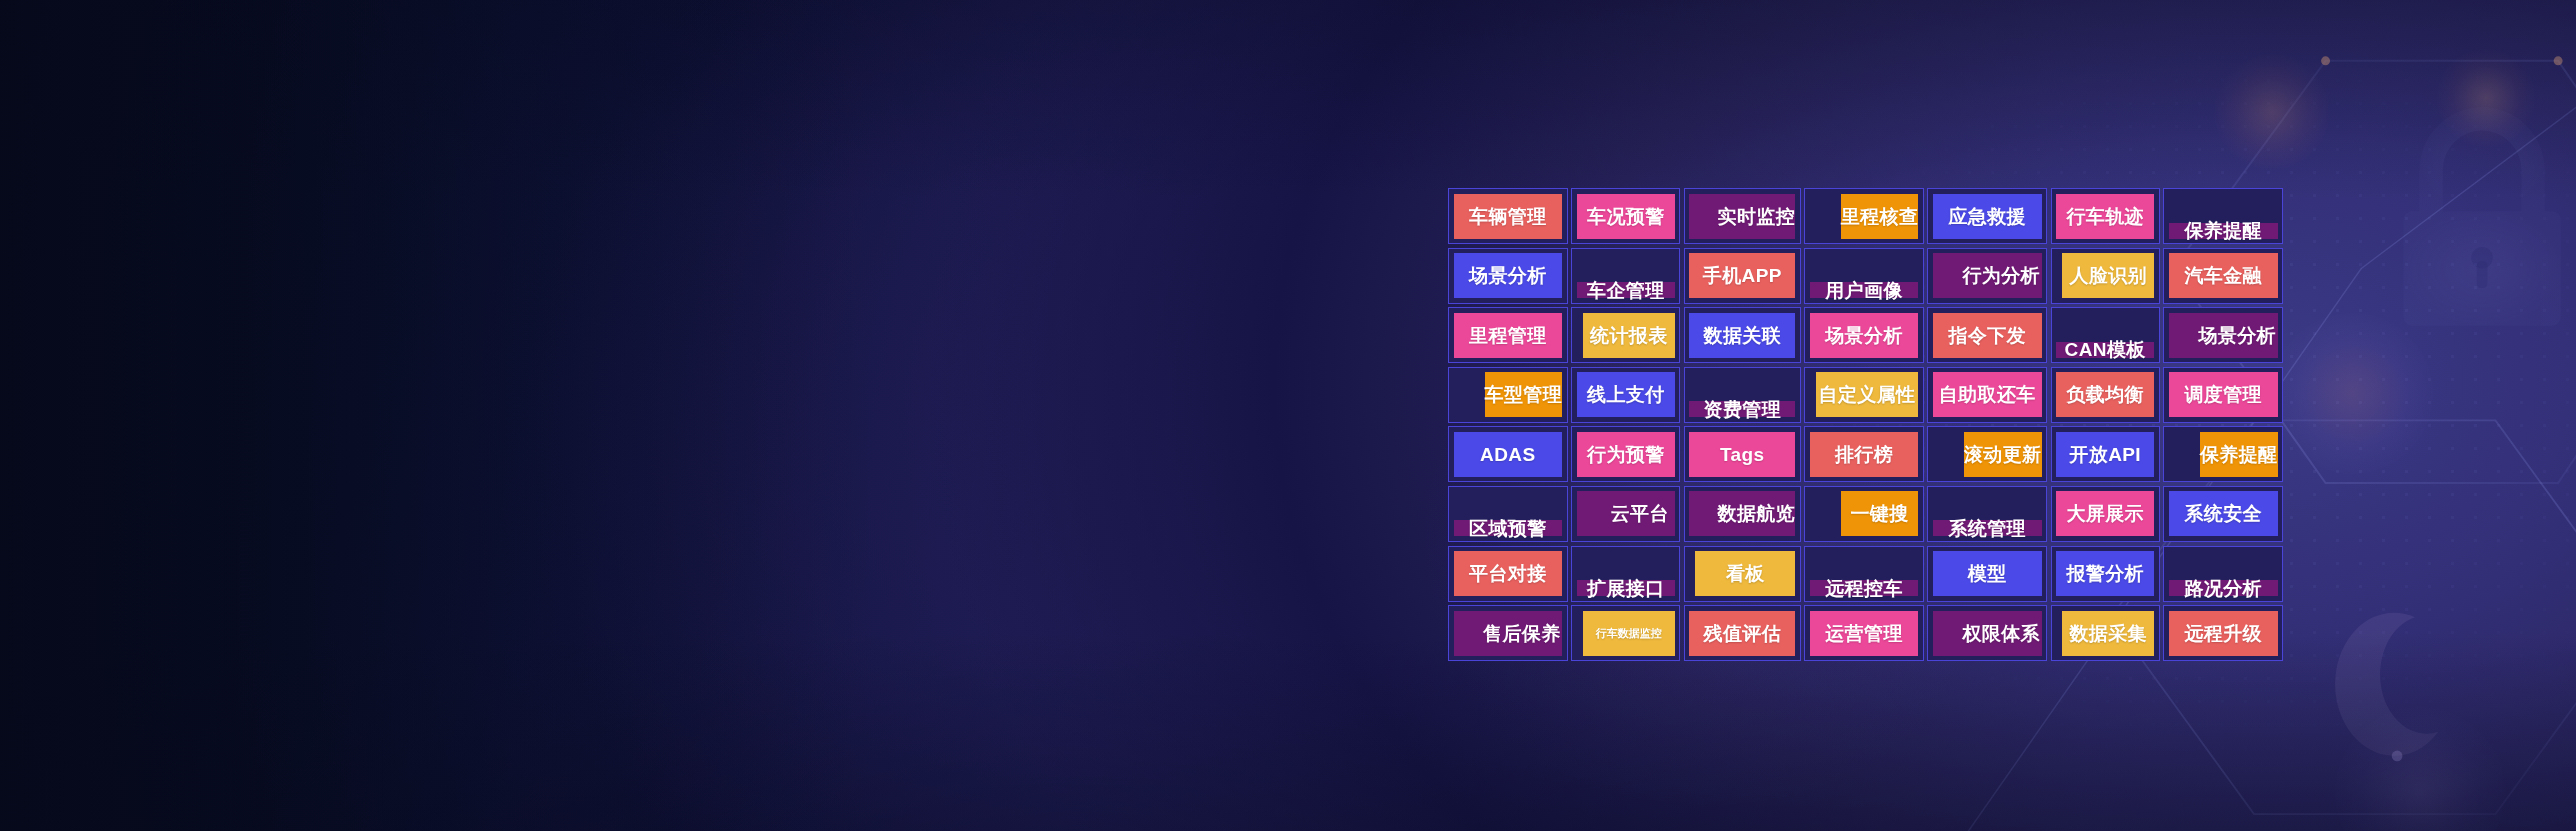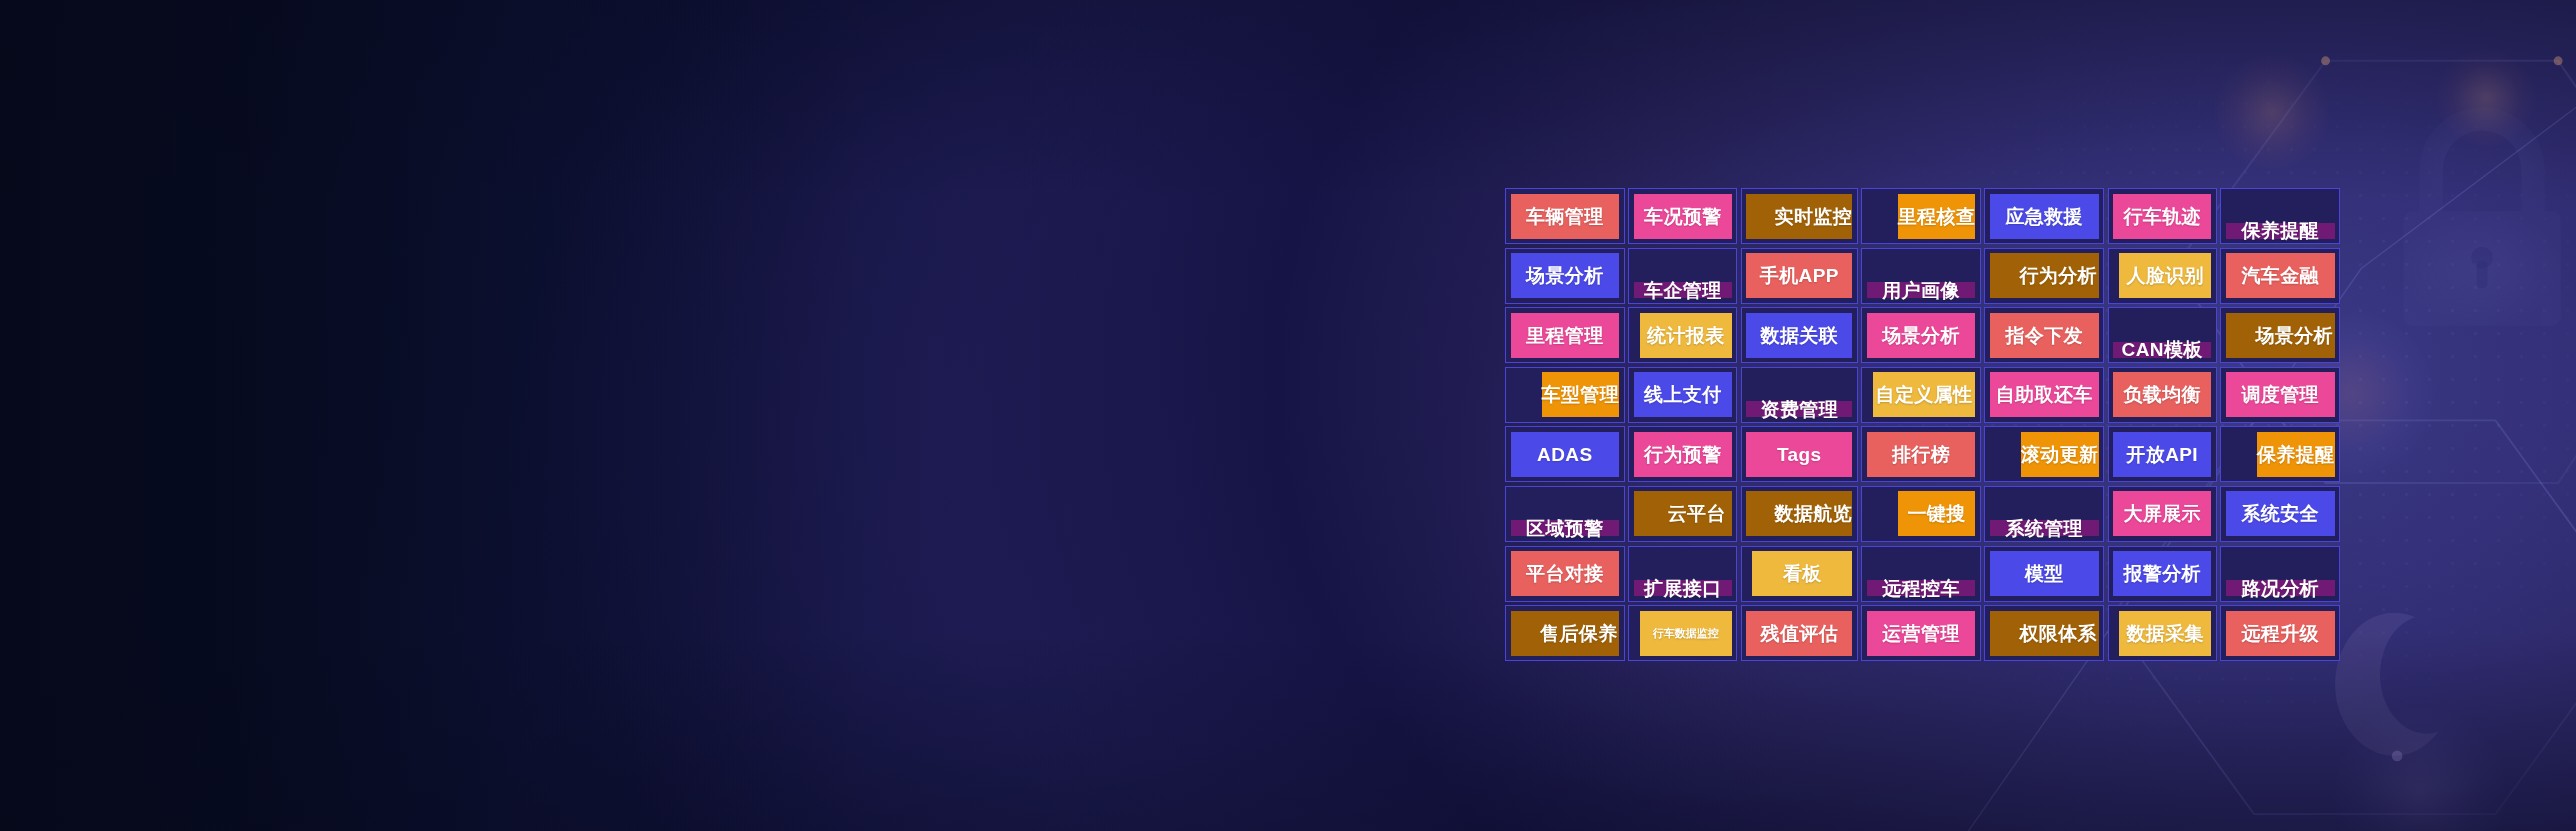--- a/index.html
+++ b/index.html
@@ -67,21 +67,21 @@
   .glow-c { left: 2272px; top: 313px; width: 161px; height: 161px;
             background: radial-gradient(circle, rgba(255,160,150,0.13) 0%, rgba(180,140,255,0.04) 50%, rgba(0,0,0,0) 76%); }
   .glow-d { left: 2335px; top: 707px; width: 170px; height: 170px;
             background: radial-gradient(circle, rgba(190,170,255,0.14) 0%, rgba(150,140,255,0.04) 50%, rgba(0,0,0,0) 76%); }
   .glow-e { left: 1395px; top: 268px; width: 626px; height: 537px;
             background: radial-gradient(circle, rgba(90,80,190,0.10) 0%, rgba(0,0,0,0) 70%); }
 
   
   #tag-grid {
     position: absolute;
-    left: 1505px;
+    left: 1448px;
     top: 188px;
     width: 835px;
     display: grid;
     grid-template-columns: repeat(7, 1fr);
     gap: 3.6px 3.6px;
   }
   .tag {
     position: relative;
     height: 56px;
     border: 1.8px solid #4b44d8;
@@ -103,21 +103,21 @@
     font-weight: 700;
     letter-spacing: 0.4px;
     white-space: nowrap;
     text-shadow: 0 0.9px 1.8px rgba(0,0,0,0.18);
   }
   .tag-label.compact { font-size: 11px; letter-spacing: 0; }
 
   
   .c-red     { background: #e8615f; }
   .c-green   { background: #ec4899; }
-  .c-blue    { background: #a16207; padding-left: 28px; }
+  .c-blue    { background: #701a75; padding-left: 28px; }
   .c-orange  { background: #ef9406; margin-left: 31px; }
   .c-indigo  { background: #4b4ae8; }
   .c-violet  { background: #701a75; margin-top: 29px; }
   .c-gold    { background: #eeb93c; margin-left: 6px; }
 </style>
 </head>
 <body>
 
 <div id="stage">
 

